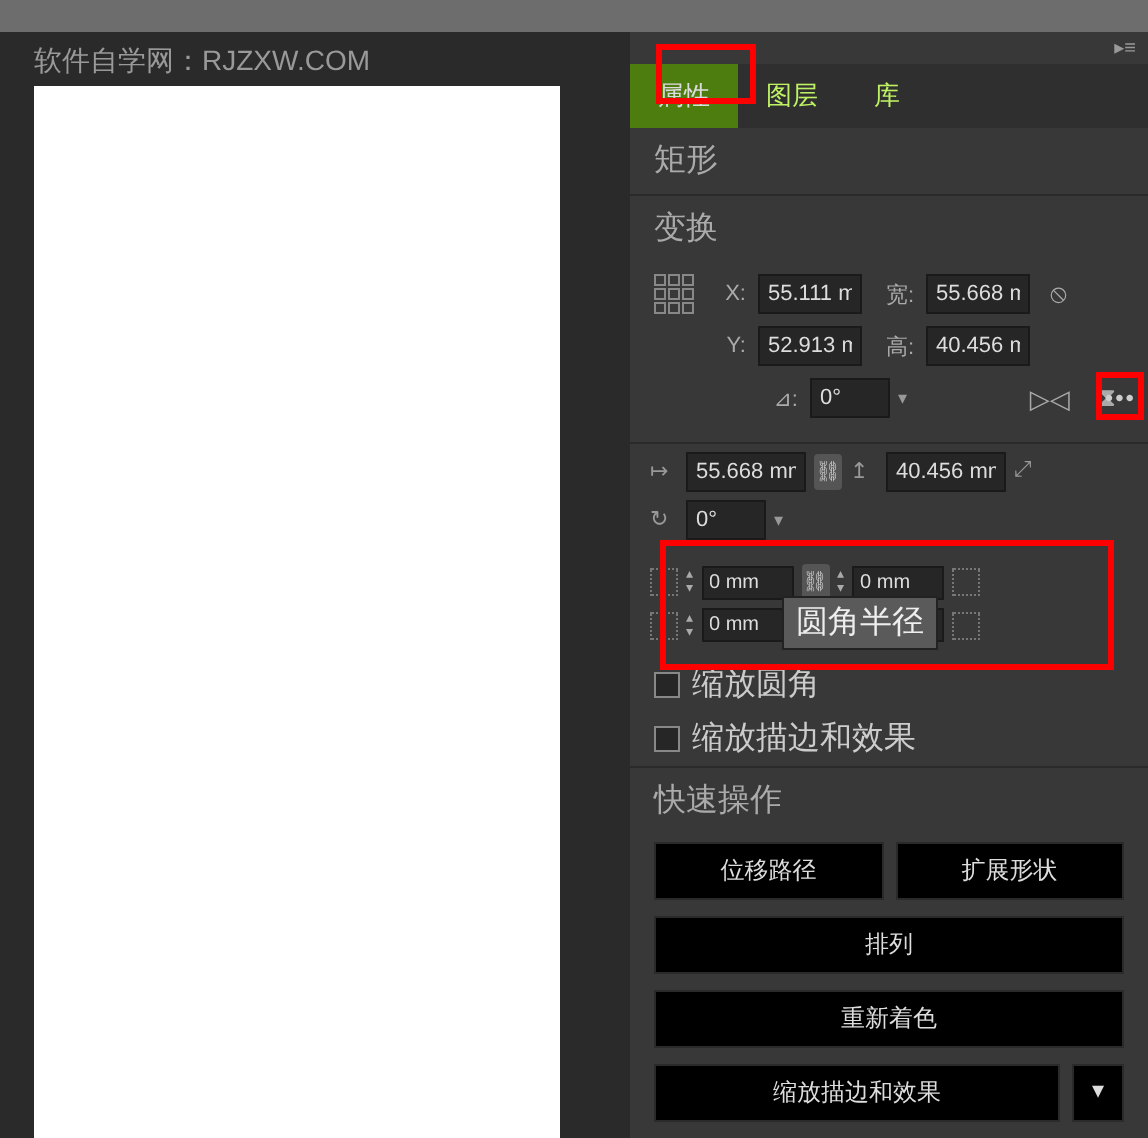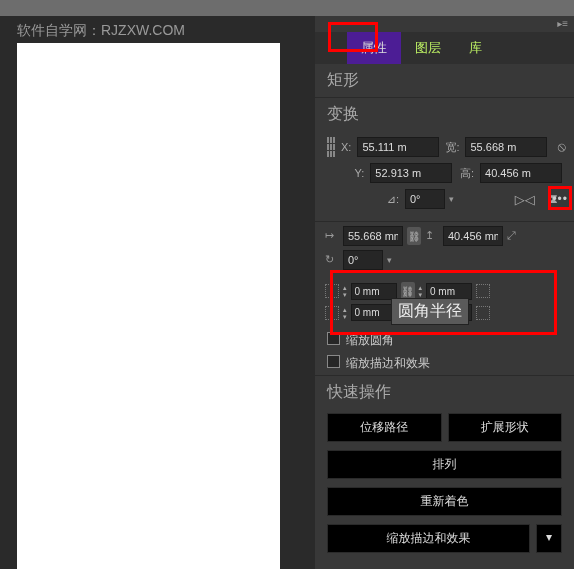--- a/index.html
+++ b/index.html
@@ -4,45 +4,45 @@
 <style>
 * { margin: 0; padding: 0; box-sizing: border-box; font-family: "Microsoft YaHei", sans-serif; }
 body { background: #2a2a2a; width: 574px; height: 569px; overflow: hidden; position: relative; }
 .top-bar { position: absolute; top: 0; left: 0; width: 100%; height: 16px; background: #6d6d6d; }
 .watermark { position: absolute; top: 22px; left: 17px; color: #999; font-size: 14px; }
 .canvas { position: absolute; top: 43px; left: 17px; width: 263px; height: 526px; background: #fff; }
 .panel { position: absolute; top: 16px; right: 0; width: 259px; height: 553px; background: #383838; display: flex; flex-direction: column; }
 .panel-menu { position: absolute; top: 2px; right: 6px; color: #999; font-size: 10px; }
 .tabs { display: flex; height: 32px; background: #2f2f2f; align-items: center; margin-top: 16px; }
 .tab { padding: 0 14px; height: 32px; line-height: 32px; color: #bef264; font-size: 13px; cursor: pointer; }
-.tab.active { background: #4c1d95; color: #ddd; margin-left: 32px; }
+.tab.active { background: #4d7c0f; color: #ddd; }
 .hi-prop { position: absolute; border: 3px solid #f00; top: 22px; left: 328px; width: 50px; height: 30px; pointer-events: none; z-index: 10; }
 .hi-more { position: absolute; border: 3px solid #f00; top: 186px; right: 2px; width: 24px; height: 24px; pointer-events: none; z-index: 10; }
 .hi-corners { position: absolute; border: 3px solid #f00; top: 270px; left: 330px; width: 227px; height: 65px; pointer-events: none; z-index: 10; }
 .section-title { font-size: 16px; color: #aaa; padding: 6px 12px; }
 .hr { border: none; border-top: 1px solid #2a2a2a; }
 .transform { padding: 6px 12px; }
 .row { display: flex; align-items: center; gap: 6px; margin-bottom: 6px; }
 .anchor-grid { width: 20px; height: 20px; display: grid; grid-template-columns: repeat(3,1fr); grid-template-rows: repeat(3,1fr); gap: 1px; }
 .anchor-grid span { border: 1px solid #888; }
 .label { color: #aaa; font-size: 11px; width: 20px; text-align: right; }
-.input-box { background: #262626; color: #ddd; font-size: 11px; padding: 3px 4px; border: 1px solid #1a1a1a; width: 82px; }
+.input-box { background: #262626; color: #ddd; font-size: 11px; padding: 3px 4px; border: 1px solid #1a1a1a; width: 52px; }
 .icon-btn { color: #aaa; font-size: 13px; padding: 2px 4px; cursor: pointer; }
 .dropdown { display: flex; align-items: center; }
 .dropdown .input-box { width: 40px; }
 .chev { color: #999; font-size: 9px; padding: 0 4px; }
 .flex-sp { flex: 1; }
 .link-icon { width: 14px; height: 18px; background: #555; border-radius: 2px; display: flex; align-items: center; justify-content: center; color: #ccc; font-size: 10px; }
 .corner-block { padding: 4px 10px; }
 .corner-row { display: flex; align-items: center; gap: 4px; margin-bottom: 4px; }
 .corner-icon { width: 14px; height: 14px; border: 1px dotted #777; }
 .spinner { display: flex; flex-direction: column; font-size: 7px; color: #aaa; line-height: 7px; }
 .corner-input { background: #262626; color: #ddd; font-size: 10px; padding: 2px 3px; border: 1px solid #1a1a1a; width: 46px; }
 .tooltip { position: absolute; background: #5a5a5a; color: #eee; font-size: 16px; padding: 2px 6px; border: 1px solid #222; }
-.checkbox-row { display: flex; align-items: flex-start; gap: 6px; padding: 3px 12px; font-size: 12px; color: #ccc; }
+.checkbox-row { display: flex; align-items: center; gap: 6px; padding: 3px 12px; font-size: 16px; color: #ccc; }
 .checkbox { width: 13px; height: 13px; border: 1px solid #888; background: #262626; }
 .btn-row { display: flex; gap: 6px; padding: 4px 12px; }
 .btn { flex: 1; background: #000000; color: #ddd; font-size: 12px; text-align: center; padding: 5px 0; border: 1px solid #2a2a2a; cursor: pointer; }
 .btn-small { width: 26px; flex: none; }
 .more-dots { position: absolute; right: 6px; top: 176px; color: #ccc; font-size: 12px; letter-spacing: 1px; }
 .sm-icon { width: 14px; height: 14px; display: inline-block; color: #999; font-size: 11px; }
 </style>
 </head>
 <body>
 

